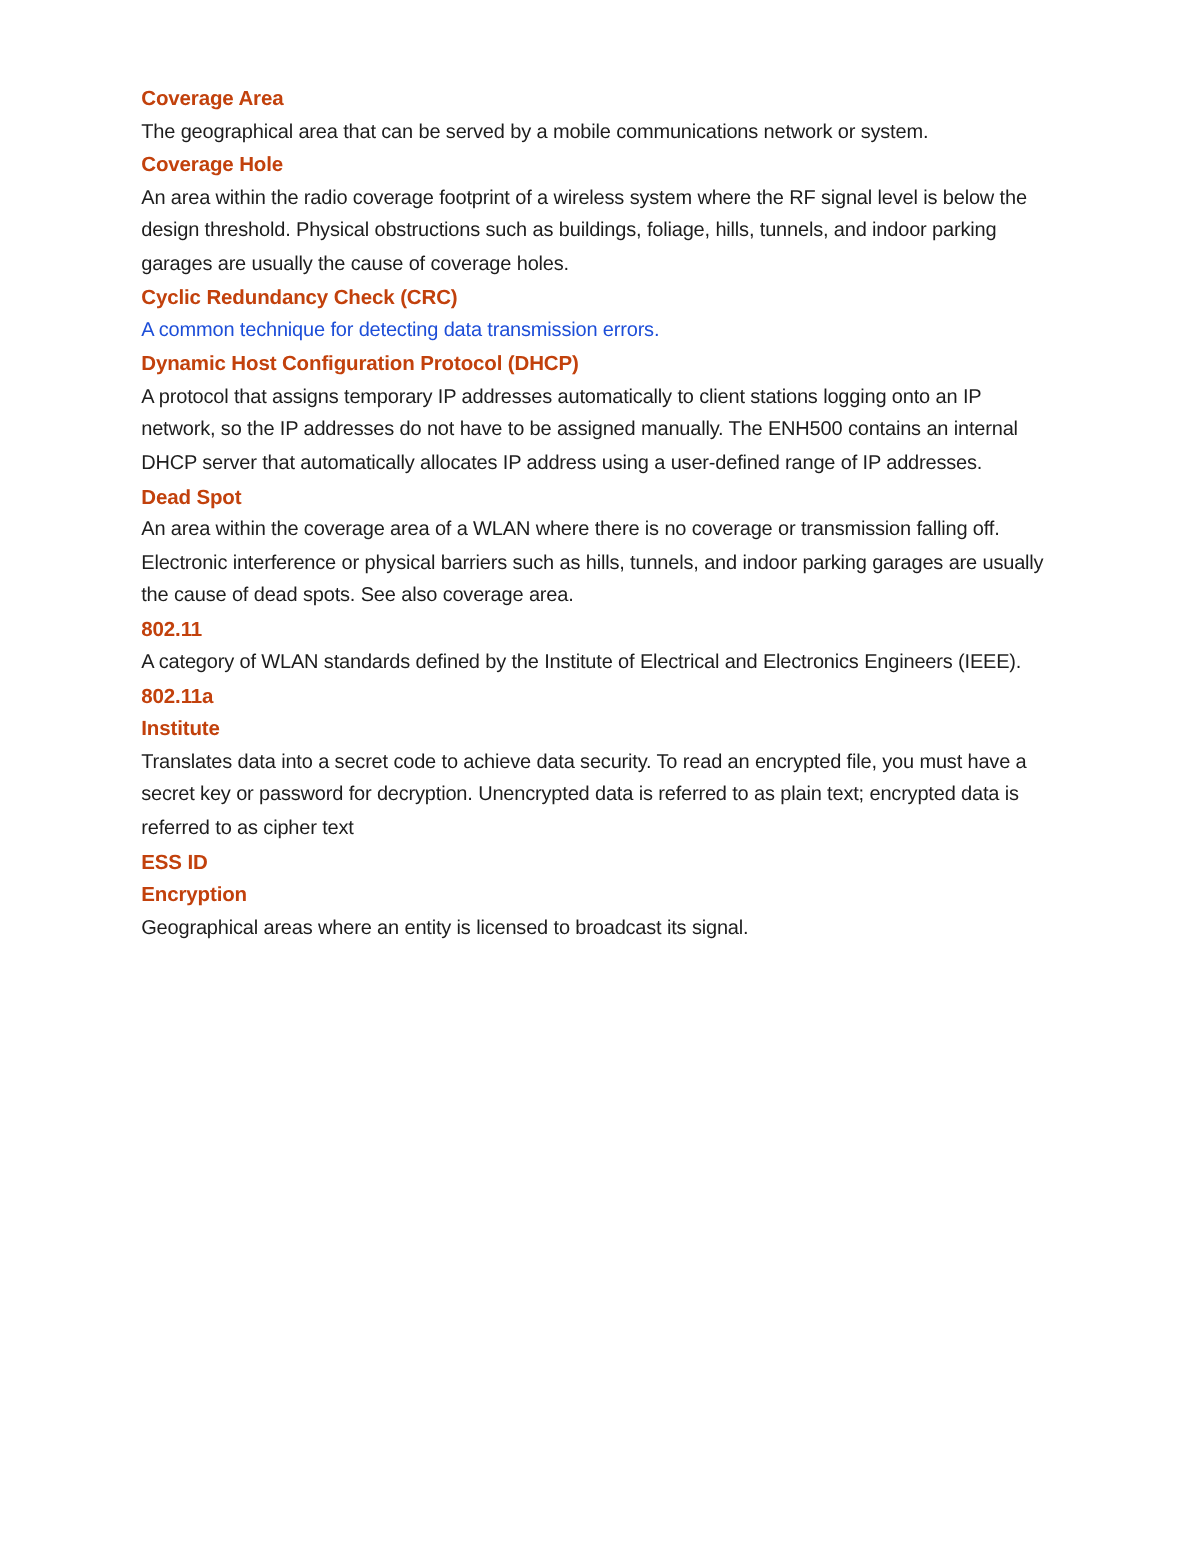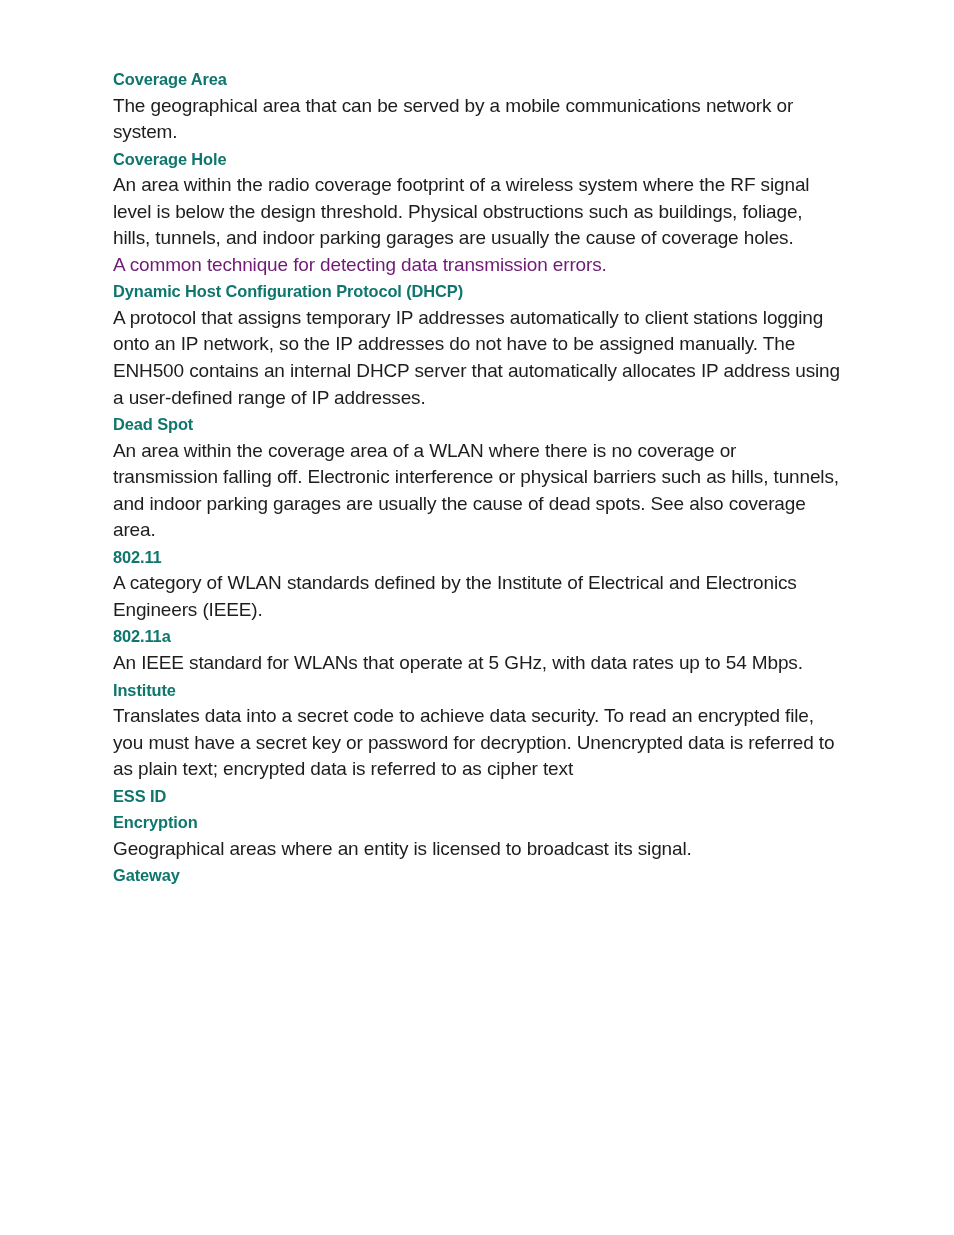--- a/index.html
+++ b/index.html
@@ -31,92 +31,91 @@
   .entry {
     margin: 0;
     padding: 0;
   }
   .term {
     margin: 0;
     padding: 0;
     font-size: 16.4px;
     line-height: 26.55px;
     font-weight: bold;
-    color: #0f766e;
+    color: #c2410c;
     letter-spacing: -0.1px;
     white-space: nowrap;
   }
   .definition {
     margin: 0;
     padding: 0;
-    font-size: 19px;
+    font-size: 16px;
     line-height: 26.55px;
     font-weight: normal;
     color: #1d1d1d;
     text-align: left;
     letter-spacing: -0.15px;
     word-spacing: 0.1px;
   }
   .definition.muted {
-    color: #701a75;
+    color: #1d4ed8;
   }
 </style>
 </head>
 <body>
 
 <div id="page">
   <div id="content">
 
     <div class="entry">
       <p class="term">Coverage Area</p>
       <p class="definition">The geographical area that can be served by a mobile communications network or system.</p>
     </div>
 
     <div class="entry">
       <p class="term">Coverage Hole</p>
       <p class="definition">An area within the radio coverage footprint of a wireless system where the RF signal level is below the design threshold. Physical obstructions such as buildings, foliage, hills, tunnels, and indoor parking garages are usually the cause of coverage holes.</p>
     </div>
 
     <div class="entry">
+      <p class="term">Cyclic Redundancy Check (CRC)</p>
       <p class="definition muted">A common technique for detecting data transmission errors.</p>
     </div>
 
     <div class="entry">
       <p class="term">Dynamic Host Configuration Protocol (DHCP)</p>
       <p class="definition">A protocol that assigns temporary IP addresses automatically to client stations logging onto an IP network, so the IP addresses do not have to be assigned manually. The ENH500 contains an internal DHCP server that automatically allocates IP address using a user-defined range of IP addresses.</p>
     </div>
 
     <div class="entry">
       <p class="term">Dead Spot</p>
       <p class="definition">An area within the coverage area of a WLAN where there is no coverage or transmission falling off. Electronic interference or physical barriers such as hills, tunnels, and indoor parking garages are usually the cause of dead spots. See also coverage area.</p>
     </div>
 
     <div class="entry">
       <p class="term">802.11</p>
       <p class="definition">A category of WLAN standards defined by the Institute of Electrical and Electronics Engineers (IEEE).</p>
     </div>
 
     <div class="entry">
       <p class="term">802.11a</p>
-      <p class="definition">An IEEE standard for WLANs that operate at 5 GHz, with data rates up to 54 Mbps.</p>
     </div>
 
 
     <div class="entry">
       <p class="term">Institute</p>
       <p class="definition">Translates data into a secret code to achieve data security. To read an encrypted file, you must have a secret key or password for decryption. Unencrypted data is referred to as plain text; encrypted data is referred to as cipher text</p>
     </div>
 
     <div class="entry">
       <p class="term">ESS ID</p>
     </div>
 
     <div class="entry">
       <p class="term">Encryption</p>
       <p class="definition">Geographical areas where an entity is licensed to broadcast its signal.</p>
     </div>
 
     <div class="entry">
-      <p class="term">Gateway</p>
     </div>
 
   </div>
 </div>
 
 </body></html>

